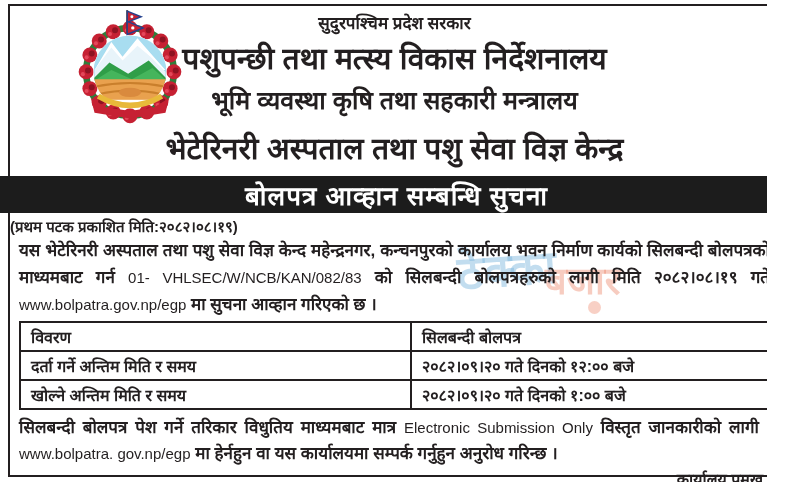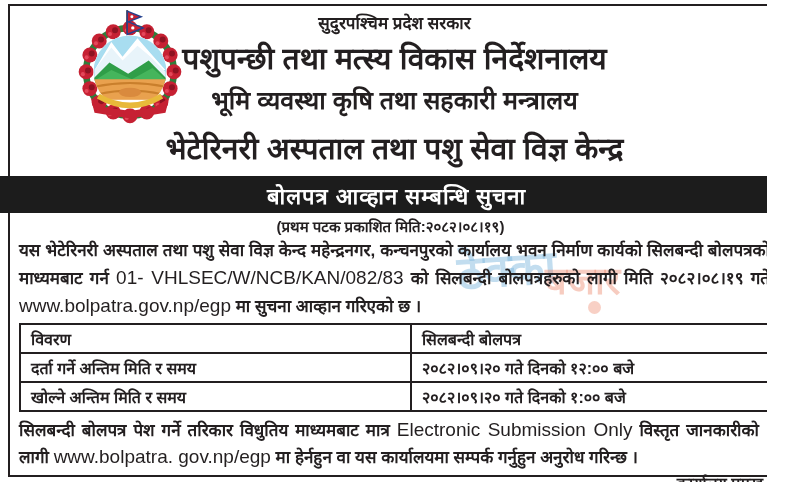--- a/index.html
+++ b/index.html
@@ -24,42 +24,42 @@
   .hl2{font-size:25px;line-height:32px;margin-top:6px;}
   .hl3{font-size:30px;line-height:38px;margin-top:5px;}
   .hl4{font-size:30px;line-height:38px;margin-top:14px;}
   .hl5{font-size:10px;line-height:20px;margin-top:7px;padding-left:24px;}
   
   .banner{
     position:absolute;left:0;top:176px;width:793px;height:37px;
     background:#1c1c1c;color:#ffffff;
     display:flex;align-items:center;justify-content:center;
   }
-  .banner-title{font-size:22px;font-weight:bold;letter-spacing:1px;}
+  .banner-title{font-size:26px;font-weight:bold;letter-spacing:1px;}
   
   .body-box{
     position:absolute;left:8px;top:213px;width:773px;height:264px;
     border:2px solid #231f20;border-top:none;
     box-sizing:border-box;
   }
   .wm{position:absolute;z-index:0;font-weight:bold;pointer-events:none;}
   .wm-blue{left:447px;top:24px;font-size:46px;color:rgba(120,180,220,0.45);transform:rotate(-4deg);}
   .wm-orange{left:535px;top:40px;font-size:38px;color:rgba(235,120,90,0.38);}
   .wm-dot{left:578px;top:88px;width:13px;height:13px;border-radius:50%;background:rgba(235,120,90,0.35);}
   .content{position:relative;z-index:1;}
   .pub-date{
-    text-align:center;font-size:15px;font-weight:bold;
+    text-align:left;font-size:15px;font-weight:bold;
     margin:4px 8px 0 0;line-height:19px;
   }
   .para{
     margin:1px 9px 0 9px;
     font-size:17px;font-weight:bold;line-height:27px;
     text-align:justify;
   }
-  .latin{font-family:"Liberation Sans","DejaVu Sans",sans-serif;font-weight:normal;font-size:19px;}
+  .latin{font-family:"Liberation Sans","DejaVu Sans",sans-serif;font-weight:normal;font-size:15px;}
   
   table.sched{
     border-collapse:collapse;
     margin:3px 9px 0 9px;width:755px;
     table-layout:fixed;
   }
   table.sched td{
     border:2px solid #231f20;
     font-size:16px;font-weight:bold;
     padding:2px 10px;height:23px;

